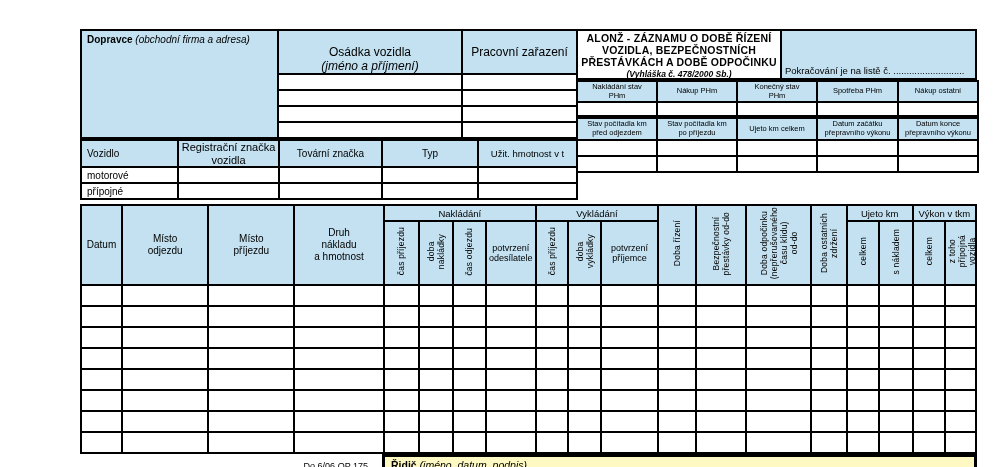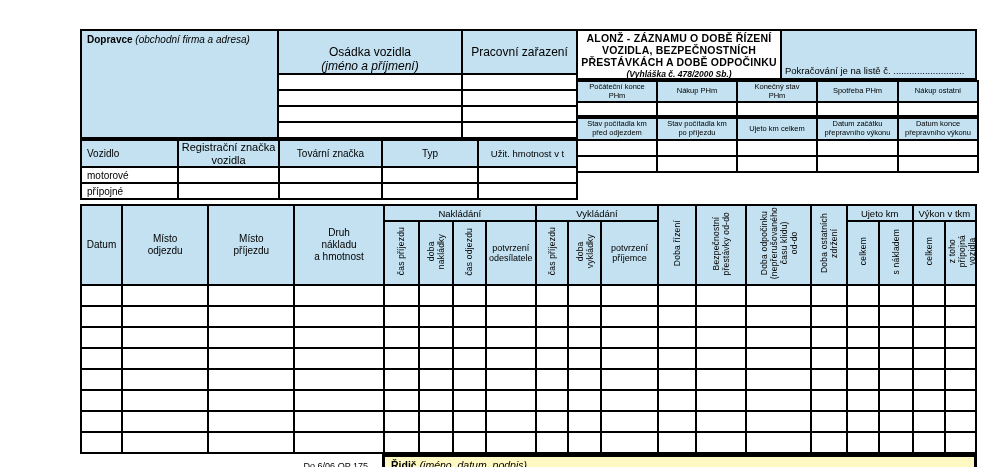--- a/index.html
+++ b/index.html
@@ -187,21 +187,21 @@
       <table class="t-fuel">
         <colgroup>
             <col style="width:80px">
             <col style="width:80px">
             <col style="width:80px">
             <col style="width:81px">
             <col style="width:80px">
           </colgroup>
         <tbody>
             <tr class="r-fh">
-          <th class="hdr fuel-h">Počáteční konce
+          <th class="hdr fuel-h">Nakládání stav
 PHm</th>
           <th class="hdr fuel-h">Nákup PHm</th>
           <th class="hdr fuel-h">Konečný stav
 PHm</th>
           <th class="hdr fuel-h">Spotřeba PHm</th>
           <th class="hdr fuel-h">Nákup ostatní</th>
         </tr>
         <tr class="r-fb">
           <td class="blank"></td>
           <td class="blank"></td>

